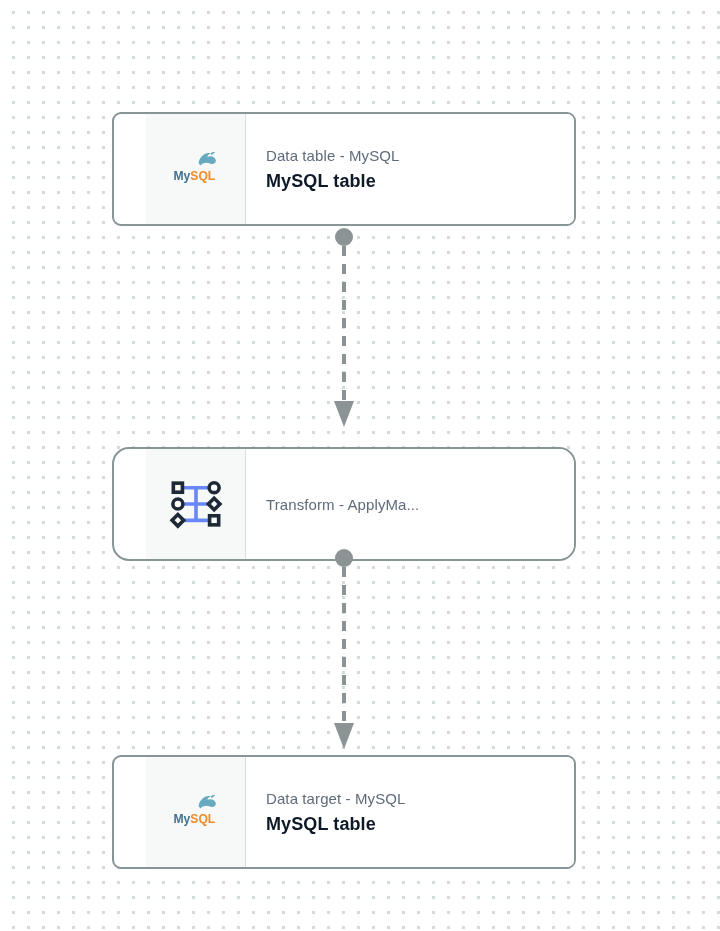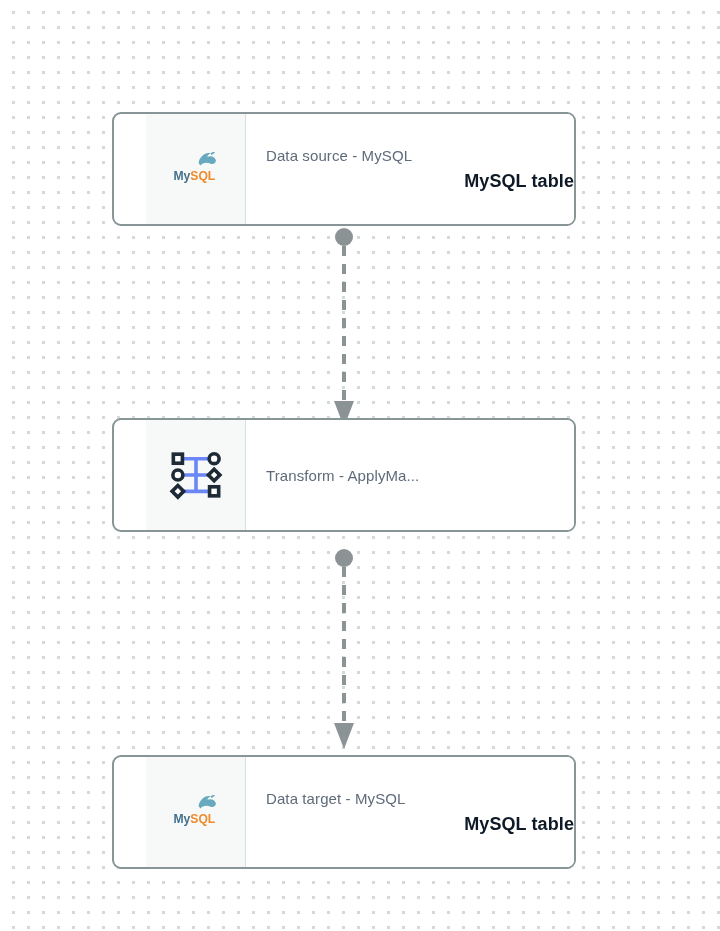--- a/index.html
+++ b/index.html
@@ -21,21 +21,21 @@
     left: 112px;
     width: 464px;
     height: 114px;
     display: flex;
     background: #ffffff;
     border: 2px solid #879596;
     border-radius: 9px;
     overflow: hidden;
   }
   .node-source    { top: 112px; }
-  .node-transform { top: 418px; }
+  .node-transform { top: 447px; border-radius: 17px; }
   .node-target    { top: 755px; }
 
   .icon-panel {
     width: 100px;
     flex: 0 0 100px;
     background: #f7f8f8;
     border-right: 1px solid #d9dfdf;
     display: flex;
     align-items: center;
     justify-content: center;
@@ -59,21 +59,20 @@
     letter-spacing: 0.1px;
     white-space: nowrap;
   }
 
   .node-label {
     font-size: 18px;
     font-weight: 700;
     color: #0d1926;
     letter-spacing: 0.1px;
     white-space: nowrap;
-    text-align: right;
   }
 
   .edge {
     position: absolute;
     left: 324px;
     width: 40px;
   }
   .edge-1 { top: 227px; height: 206px; }
   .edge-2 { top: 548px; height: 207px; }
 
@@ -89,21 +88,21 @@
     <div class="icon-panel">
       <svg class="mysql-logo-svg" viewBox="0 0 60 46">
         <path d="M33 16 C34 9 41 3 47 5 C44 6 43 8 43 9 C47 7 52 9 53 13 C53 16 50 18 47 17 C43 15 38 15 35 19 Z" fill="#4d9bb4" opacity="0.85"></path>
         <path d="M47 5 C49 3 51 3 52 4 C51 5 49 6 48 7 Z" fill="#4d9bb4" opacity="0.85"></path>
         <text x="4" y="36" font-size="14" font-weight="700" font-family="Liberation Sans, sans-serif">
           <tspan fill="#44708c">My</tspan><tspan fill="#ef8b2a">SQL</tspan>
         </text>
       </svg>
     </div>
     <div class="text-panel">
-      <span class="node-title">Data source - MySQL</span>
+      <span class="node-title">Data table - MySQL</span>
       <span class="node-label">MySQL table</span>
     </div>
   </div>
 
   <svg class="edge edge-1" viewBox="0 0 40 206">
     <circle cx="20" cy="10" r="9" fill="#8b9394"></circle>
     <line x1="20" y1="19" x2="20" y2="176" stroke="#8b9394" stroke-width="4" stroke-dasharray="10 8"></line>
     <polygon points="10,174 30,174 20,200" fill="#8b9394"></polygon>
   </svg>
 

